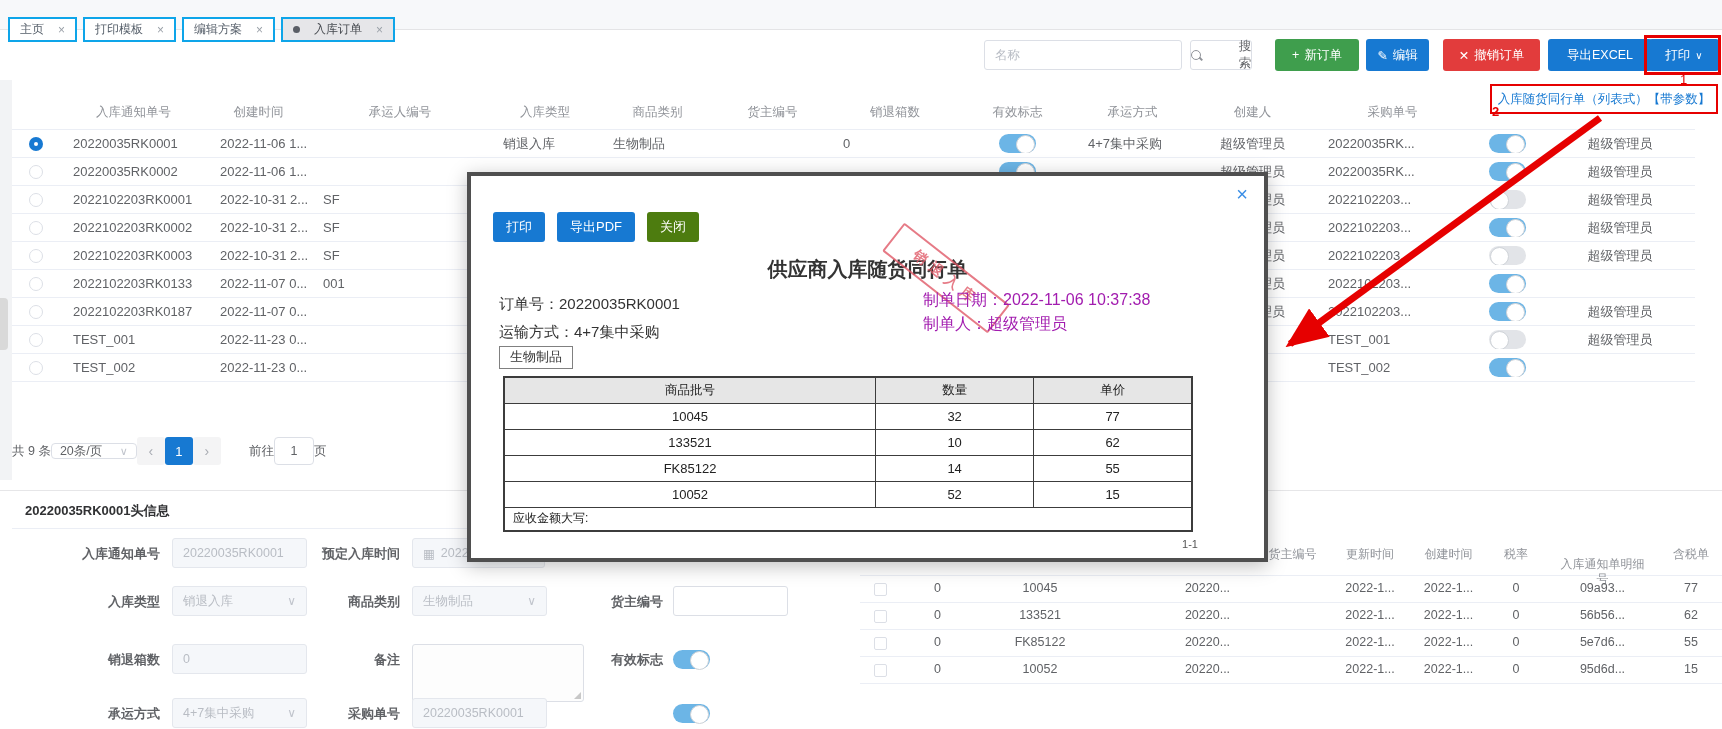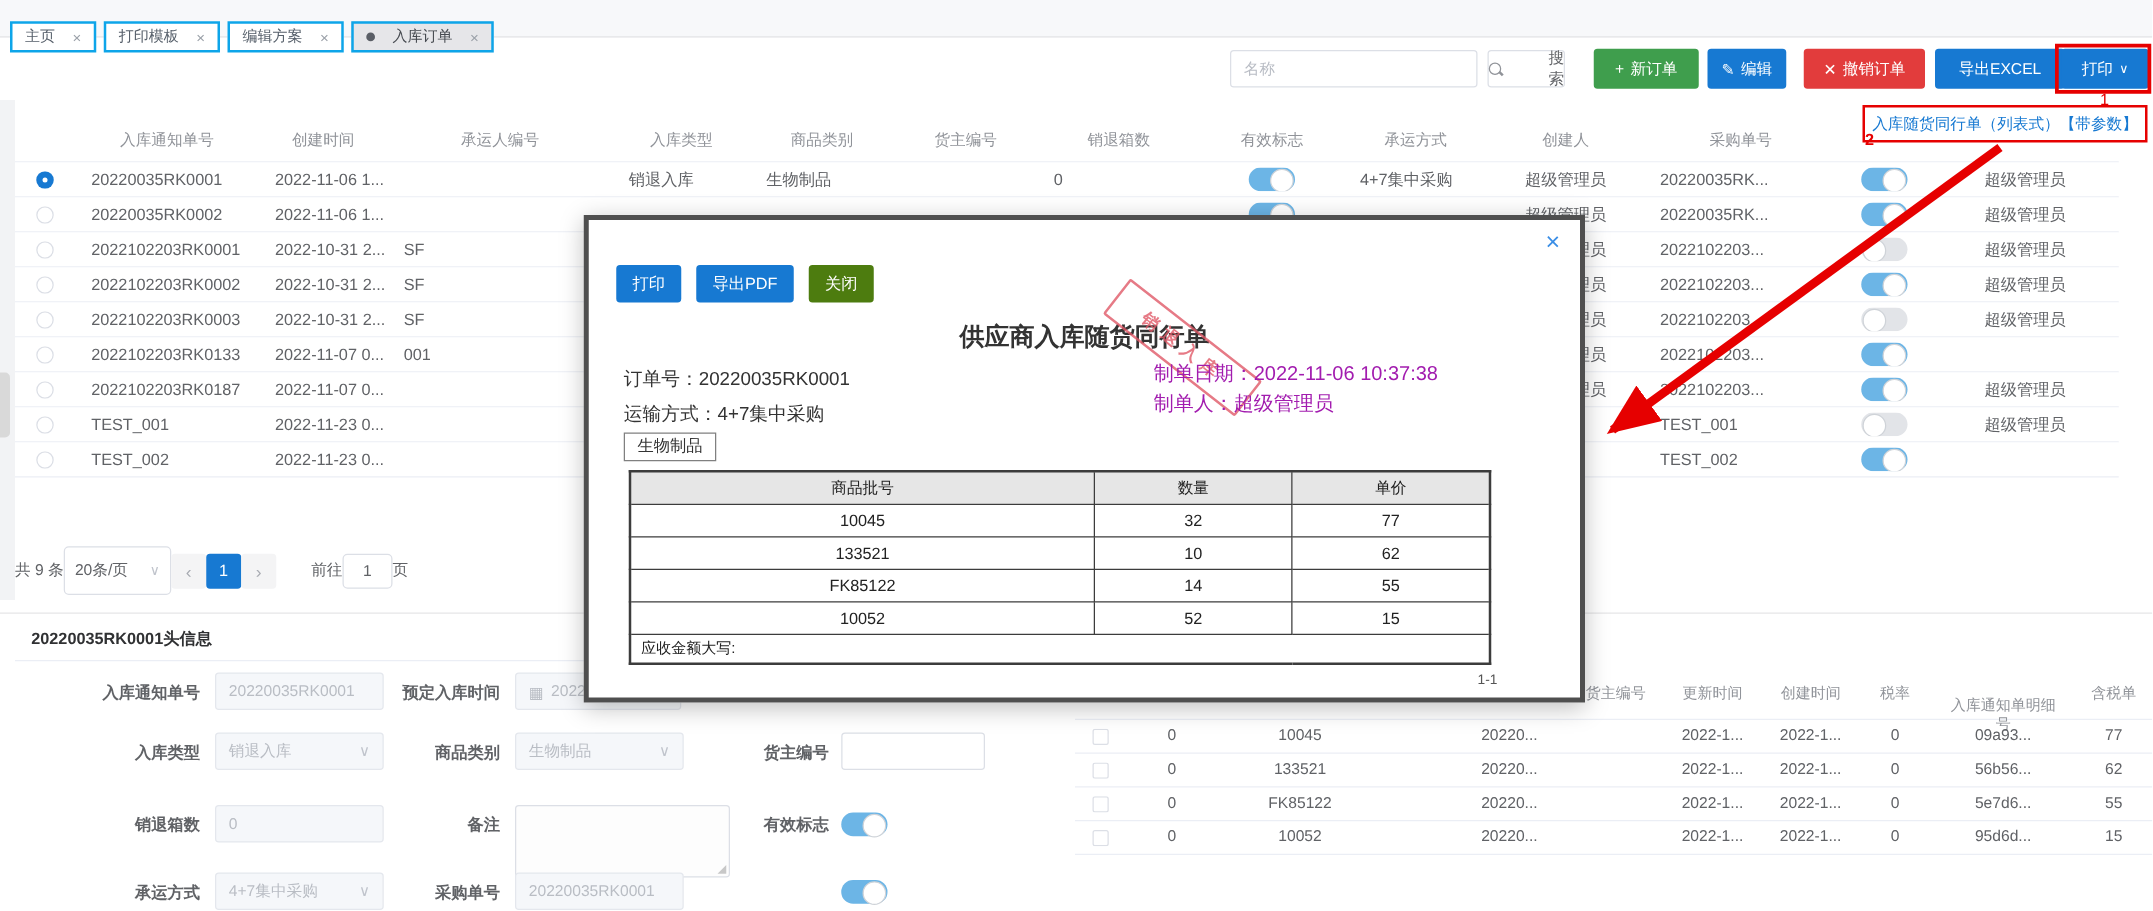--- a/index.html
+++ b/index.html
@@ -43,21 +43,21 @@
   .radio.sel { border:none; background:#1779d2; }
   .radio.sel::after { content:""; position:absolute; left:5px; top:5px; width:4px; height:4px; background:#fff; border-radius:50%; }
 
   .toggle { width:37px; height:19px; border-radius:10px; background:#6cb5e6; position:relative; display:inline-block; }
   .toggle::after { content:""; position:absolute; right:1px; top:1px; width:17px; height:17px; border-radius:50%; background:#fff; border:1px solid #cfd3d8; }
   .toggle.off { background:#e2e4e8; }
   .toggle.off::after { right:auto; left:1px; }
 
   
   .pager { position:absolute; left:12px; top:437px; display:flex; align-items:center; font-size:12.5px; color:#606266; }
-  .psel { width:86px; height:39px; border:1px solid #dcdfe6; border-radius:4px; display:flex; align-items:center; justify-content:space-between; padding:0 8px; color:#606266; background:#fff; }
+  .psel { width:86px; height:16px; border:1px solid #dcdfe6; border-radius:4px; display:flex; align-items:center; justify-content:space-between; padding:0 8px; color:#606266; background:#fff; }
   .psel .chev { color:#c0c4cc; font-size:11px; }
   .pbtn { width:28px; height:28px; background:#f4f4f5; border-radius:3px; display:flex; align-items:center; justify-content:center; color:#a8abb2; font-size:14px; }
   .pcur { width:28px; height:28px; background:#1779d2; border-radius:3px; display:flex; align-items:center; justify-content:center; color:#fff; font-size:13px; }
   .ginput { width:40px; height:28px; border:1px solid #dcdfe6; border-radius:4px; text-align:center; font-size:12.5px; color:#606266; font-family:inherit; }
 
   
   .hsep { position:absolute; left:0; top:490px; width:1722px; height:1px; background:#e6e6e8; }
   .sect-title { position:absolute; left:25px; top:502px; font-size:13px; font-weight:bold; color:#303133; }
   .hsep2 { position:absolute; left:12px; top:528px; width:772px; height:1px; background:#ebeef5; }
   .flabel { position:absolute; width:148px; text-align:right; font-size:13px; font-weight:bold; color:#606266; }

